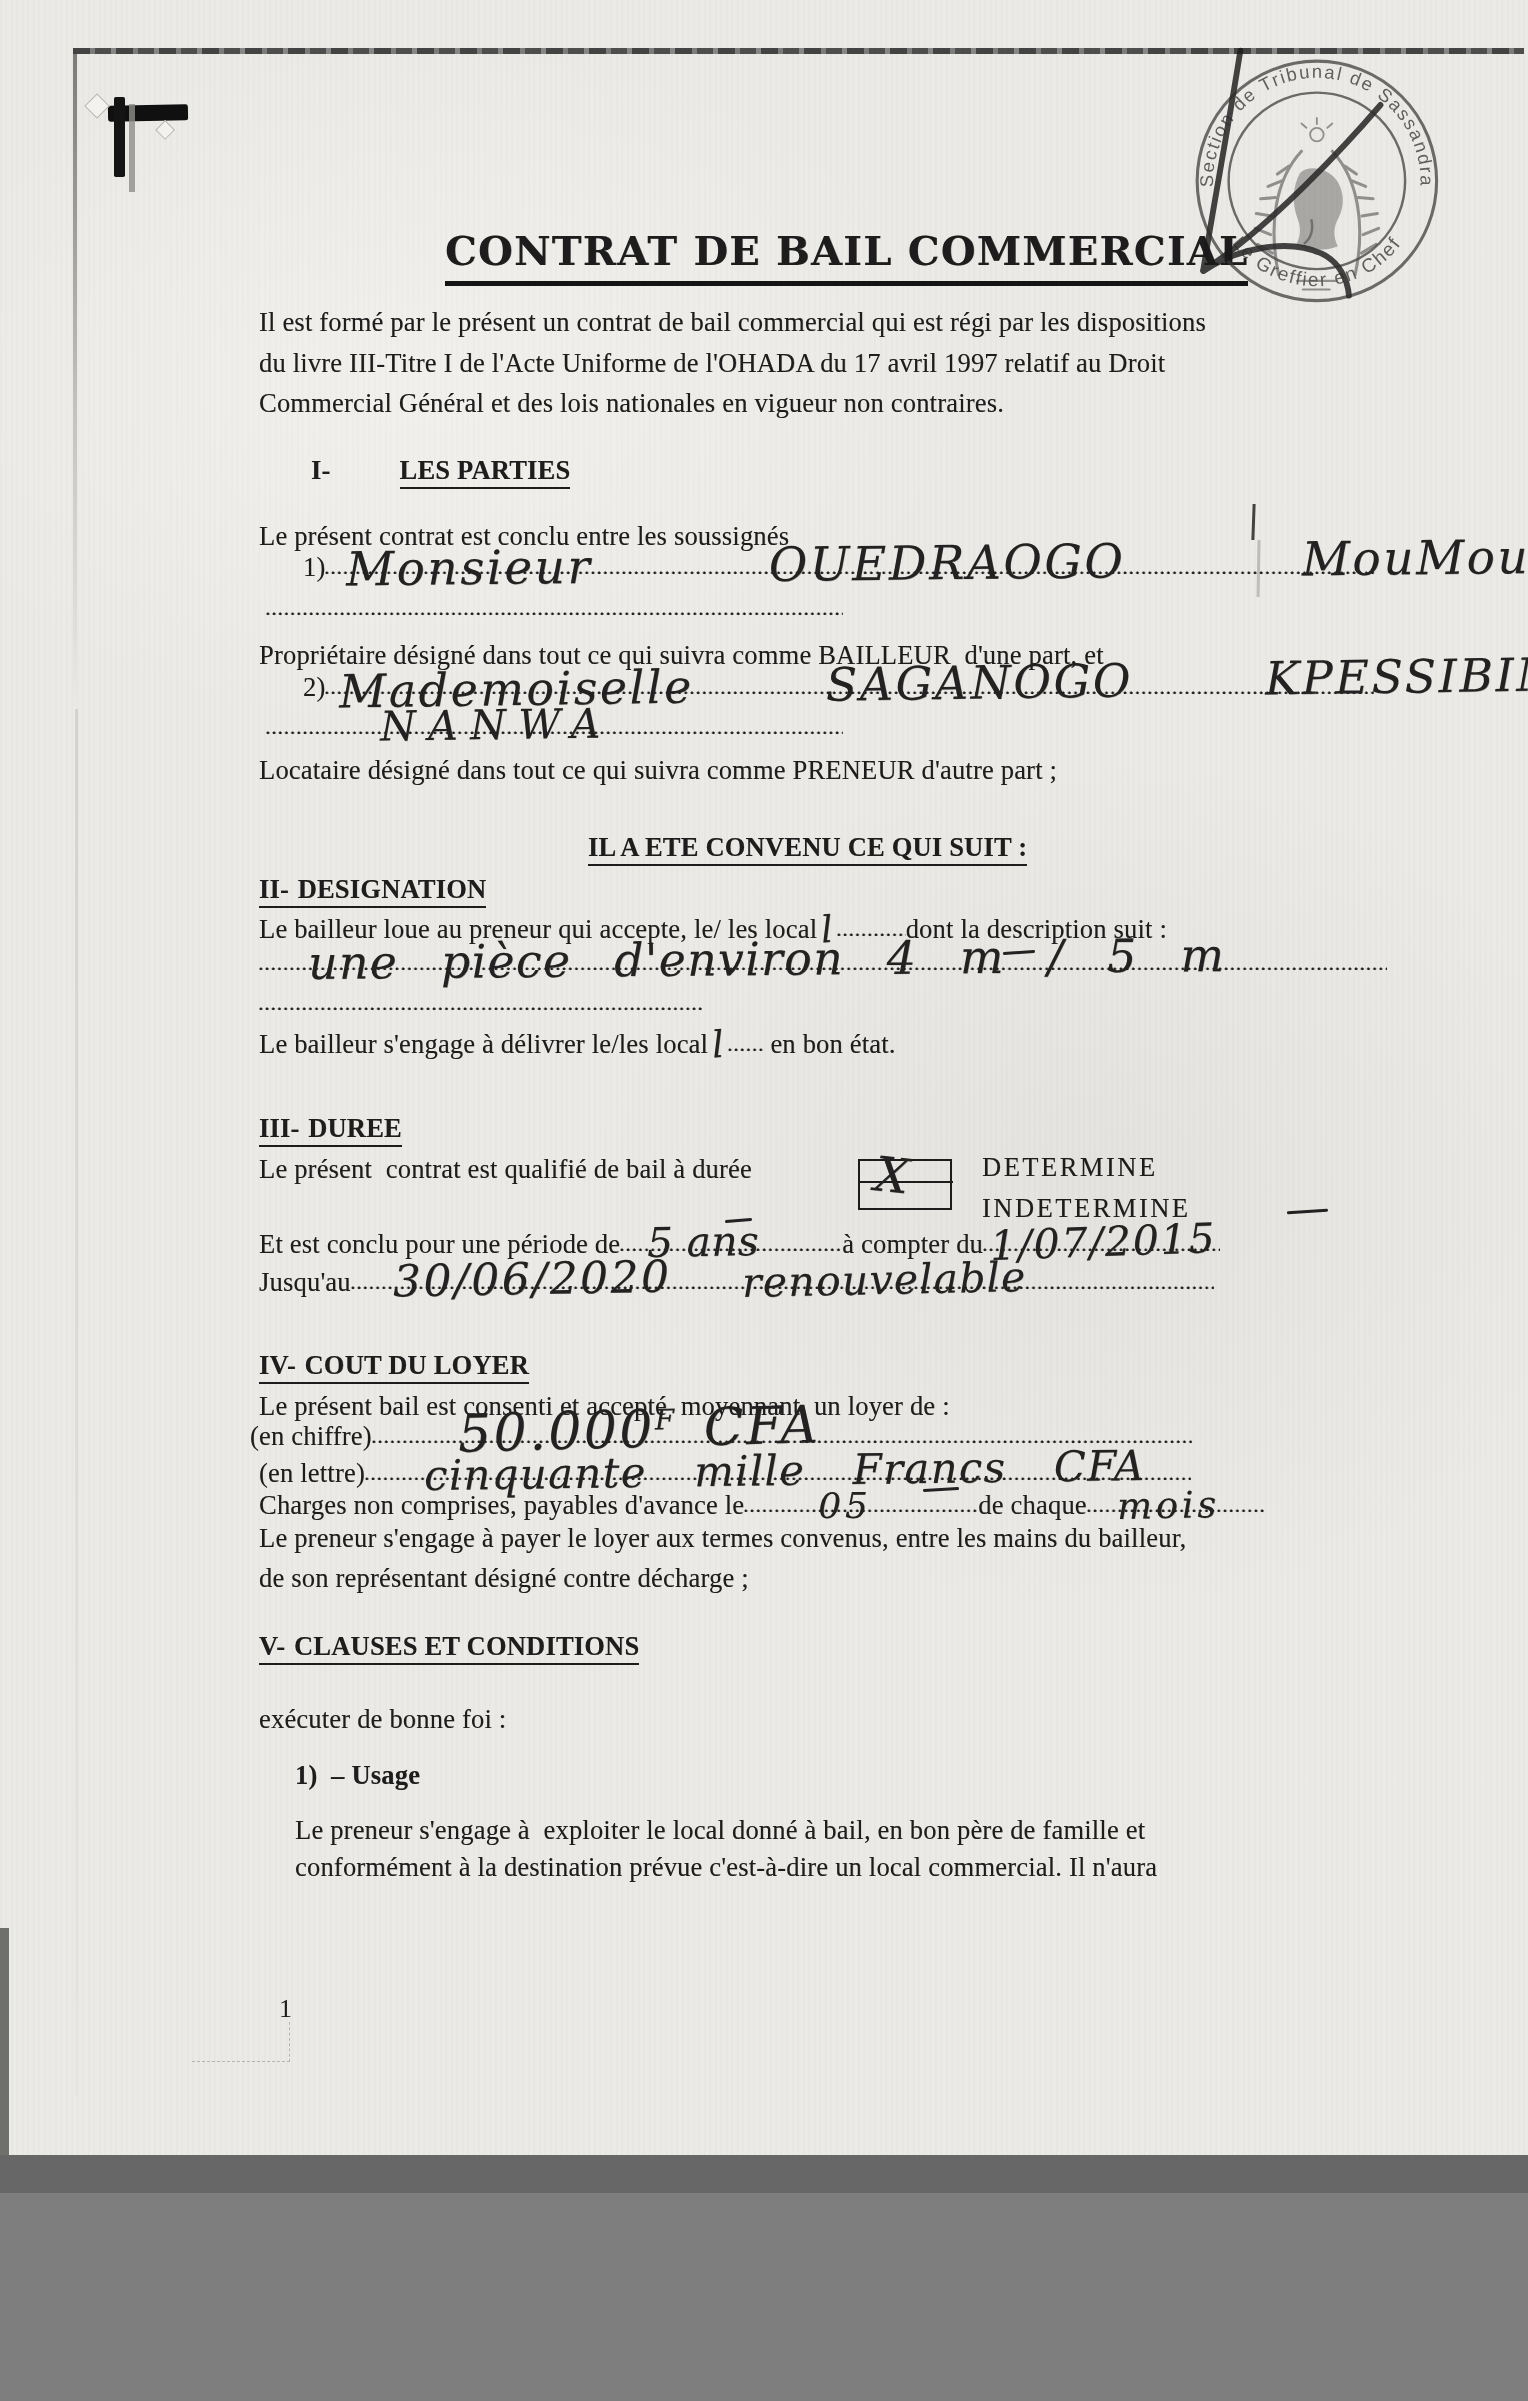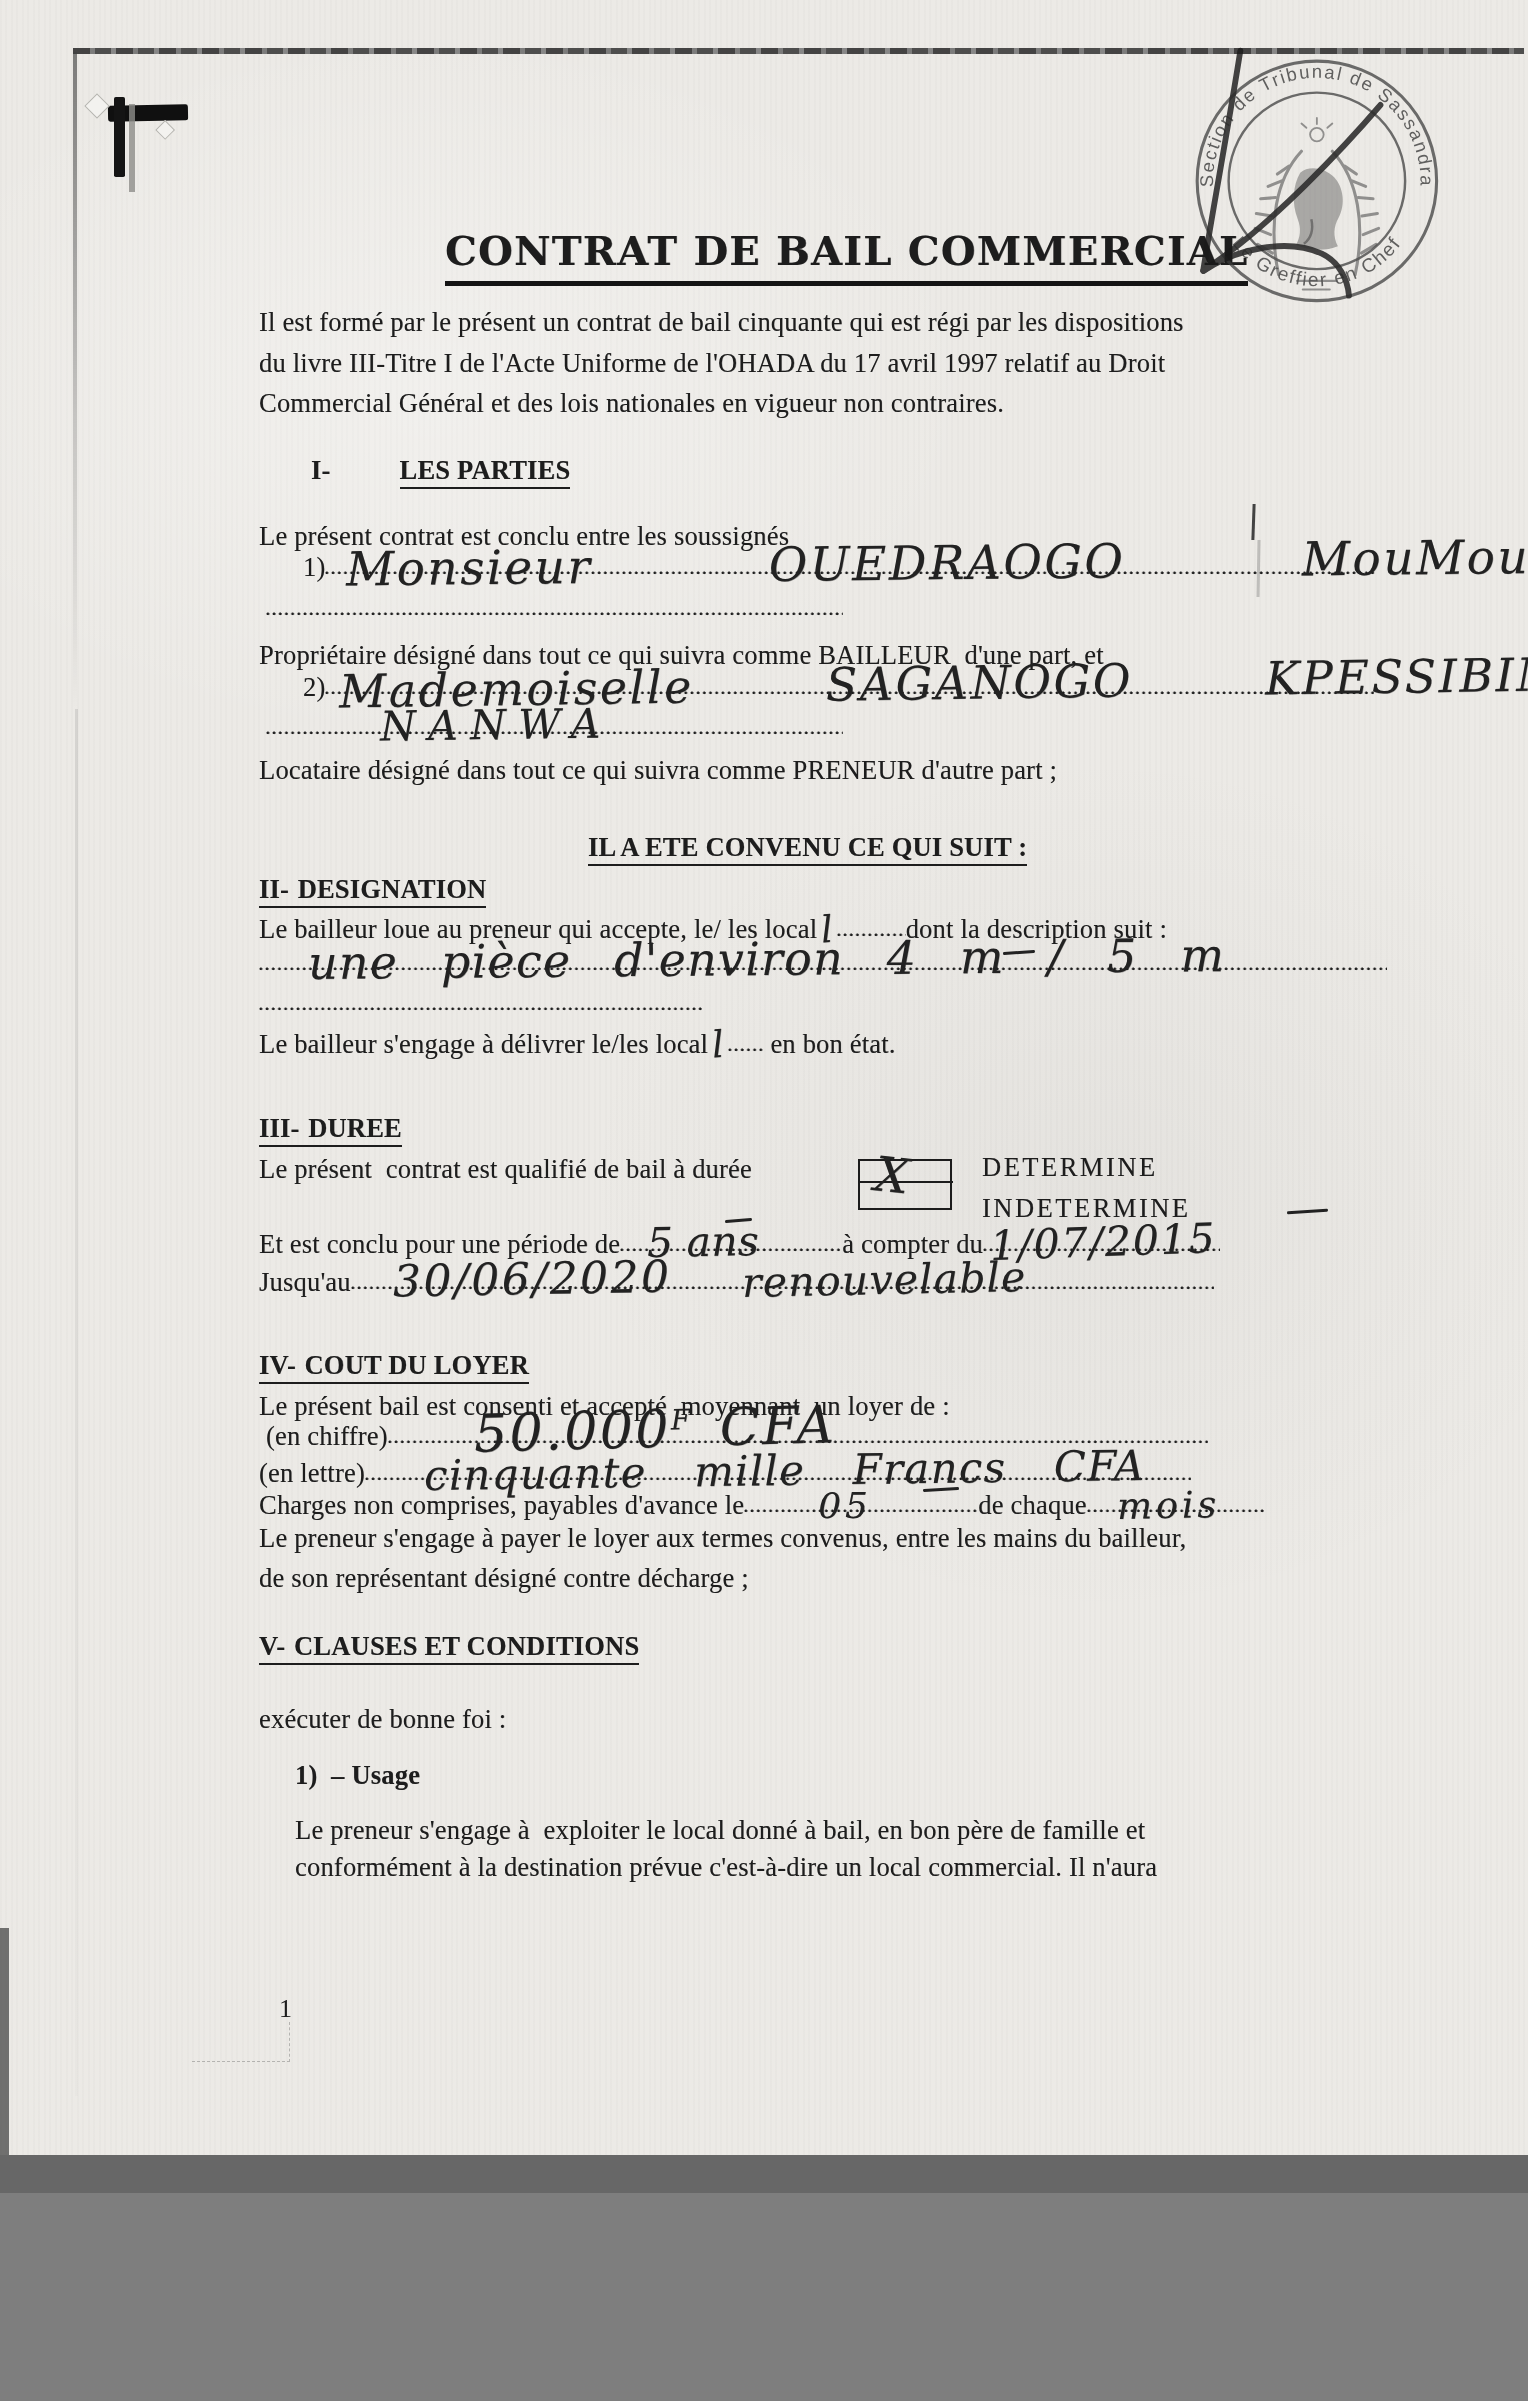--- a/index.html
+++ b/index.html
@@ -77,21 +77,21 @@
   <div class="staple-h"></div>
   <div class="staple-v"></div>
   <div class="staple-ghost"></div>
   <div class="diamond d1"></div>
   <div class="diamond d2"></div>
   <div class="ink-mark"></div>
   <div class="ink-mark-tail"></div>
 
   <div class="doc-title">CONTRAT DE BAIL COMMERCIAL</div>
 
-  <div class="line" style="left:259px;top:307px">Il est formé par le présent un contrat de bail cinquante qui est régi par les dispositions</div>
+  <div class="line" style="left:259px;top:307px">Il est formé par le présent un contrat de bail commercial qui est régi par les dispositions</div>
   <div class="line" style="left:259px;top:348px">du livre III-Titre I de l'Acte Uniforme de l'OHADA du 17 avril 1997 relatif au Droit</div>
   <div class="line" style="left:259px;top:388px">Commercial Général et des lois nationales en vigueur non contraires.</div>
 
   <div class="line bold" style="left:311px;top:455px"><span>I-</span><span class="hgap"></span><span class="u">LES PARTIES</span></div>
 
   <div class="line" style="left:259px;top:521px">Le présent contrat est conclu entre les soussignés</div>
 
   <div class="line" style="left:303px;top:552px"><span>1)</span><span class="fill" style="width:1051px"><span class="hw" style="left:21px;font-size:47px;word-spacing:159px;letter-spacing:2.5px;transform:rotate(-0.6deg)">Monsieur OUEDRAOGO MouMouni</span></span></div>
 
   <div class="line" style="left:266px;top:593px"><span class="fill" style="width:577px"></span></div>
@@ -131,21 +131,21 @@
   <div class="line" style="left:259px;top:1229px"><span>Et est conclu pour une période de</span><span class="fill" style="width:222px"><span class="hw" style="left:27px;font-size:41px;transform:rotate(-1deg)">5 ans</span></span><span>à compter du</span><span class="fill" style="width:237px"><span class="hw" style="left:7.4px;font-size:41px;letter-spacing:1.8px;transform:rotate(-2deg)">1/07/2015</span></span></div>
   <div class="bar" style="left:725px;top:1219px;width:27px;transform:rotate(-5deg)"></div>
   <div class="bar" style="left:1287px;top:1210px;width:41px;transform:rotate(-4deg)"></div>
 
   <div class="line" style="left:259px;top:1267px"><span>Jusqu'au</span><span class="fill" style="width:863px"><span class="hw" style="left:42px;font-size:44px;letter-spacing:2.5px;transform:rotate(-1deg)">30/06/2020</span><span class="hw" style="left:391px;font-size:41px;letter-spacing:1.2px;transform:rotate(-1.2deg)">renouvelable</span></span></div>
 
   <div class="line bold" style="left:259px;top:1350px"><span class="u"><span>IV-</span><span class="numgap"></span><span>COUT DU LOYER</span></span></div>
 
   <div class="line" style="left:259px;top:1391px">Le présent bail est consenti et accepté  moyennant  un loyer de :</div>
 
-  <div class="line" style="left:266px;top:1421px"><span>(en chiffre)</span><span class="fill" style="width:820px"><span class="hw" style="left:86px;font-size:52px;letter-spacing:2.5px;transform:rotate(-1.5deg)"><span>50.000</span><span class="hw-sup">F</span><span style="display:inline-block;width:27px"></span><span>CFA</span></span></span></div>
+  <div class="line" style="left:250px;top:1421px"><span>(en chiffre)</span><span class="fill" style="width:820px"><span class="hw" style="left:86px;font-size:52px;letter-spacing:2.5px;transform:rotate(-1.5deg)"><span>50.000</span><span class="hw-sup">F</span><span style="display:inline-block;width:27px"></span><span>CFA</span></span></span></div>
 
   <div class="line" style="left:259px;top:1458px"><span>(en lettre)</span><span class="fill" style="width:826px"><span class="hw" style="left:59px;font-size:42px;word-spacing:33px;letter-spacing:1.2px;transform:rotate(-0.8deg)">cinquante mille Francs CFA</span></span></div>
 
   <div class="line" style="left:259px;top:1490px"><span>Charges non comprises, payables d'avance le</span><span class="fill" style="width:234px"><span class="hw" style="left:74px;font-size:36px;letter-spacing:3.7px">05</span></span><span>de chaque</span><span class="fill" style="width:179px"><span class="hw" style="left:30px;font-size:37px;letter-spacing:3.7px;transform:rotate(-1deg)">mois</span></span></div>
   <div class="bar" style="left:923px;top:1488px;width:36px;transform:rotate(-3deg)"></div>
 
   <div class="line" style="left:259px;top:1523px">Le preneur s'engage à payer le loyer aux termes convenus, entre les mains du bailleur,</div>
   <div class="line" style="left:259px;top:1563px">de son représentant désigné contre décharge ;</div>
 
   <div class="line bold" style="left:259px;top:1631px"><span class="u"><span>V-</span><span class="numgap"></span><span>CLAUSES ET CONDITIONS</span></span></div>

